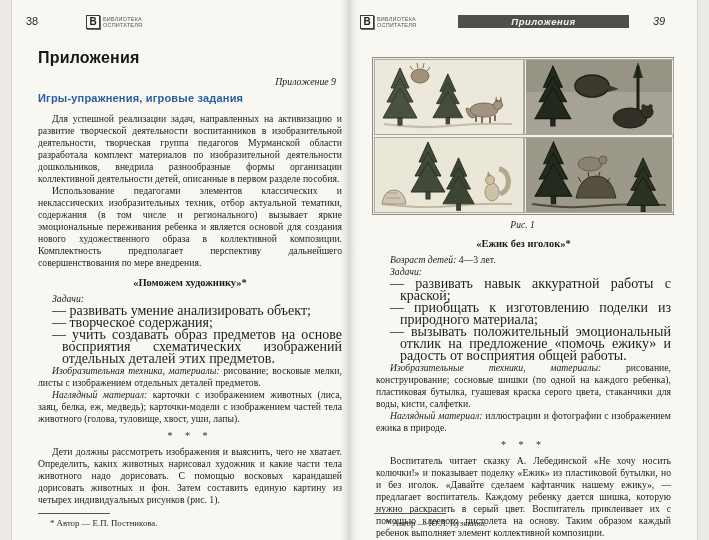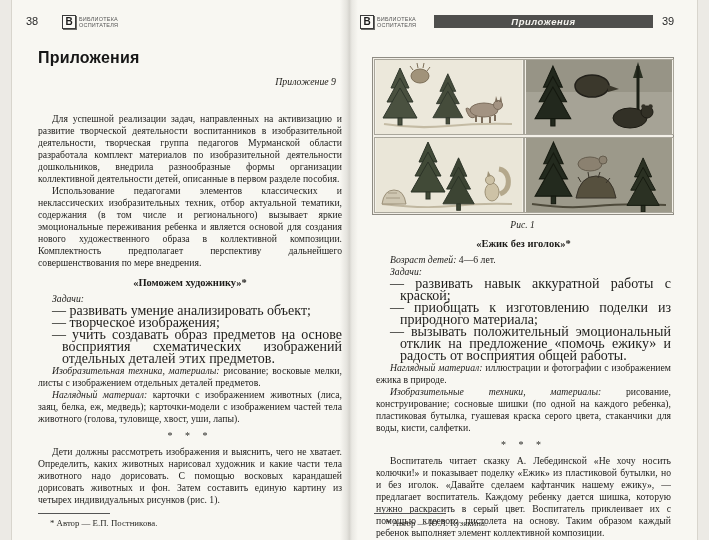--- a/index.html
+++ b/index.html
@@ -4,24 +4,24 @@
 <style>
   html,body{margin:0;padding:0;}
   .spread{position:relative;width:709px;height:540px;background:#eceae5;overflow:hidden;
           font-family:"Liberation Serif",serif;color:#1d1c1a;}
   .page{position:absolute;top:0;height:540px;background:#f8f7f2;}
   .page-left{left:12px;width:336px;box-shadow:-1px 0 0 #d8d5cd;}
   .page-right{left:348px;width:349px;box-shadow:1px 0 0 #d8d5cd;}
   .gutter{position:absolute;left:340px;top:0;width:18px;height:540px;z-index:5;
           background:linear-gradient(90deg,rgba(0,0,0,0) 0%,rgba(60,55,45,.10) 38%,rgba(60,55,45,.18) 52%,rgba(60,55,45,.08) 66%,rgba(0,0,0,0) 100%);}
   
-  .pageheader{display:flex;align-items:stretch;height:13px;margin-top:15px;}
+  .pageheader{display:flex;align-items:stretch;height:13px;margin-top:15px;gap:24px;}
   .pagenum{font-family:"Liberation Sans",sans-serif;font-size:11px;color:#2a2a2a;line-height:13px;}
   .page-left .pagenum{width:28px;padding-left:14px;}
-  .page-right .pagenum{width:30px;text-align:center;padding-right:14px;}
+  .page-right .pagenum{width:30px;text-align:left;padding-right:14px;font-style:italic;}
   .runbar{flex:1;background:#4f4f4d;color:#f3f2ee;text-align:center;
           font-family:"Liberation Sans",sans-serif;font-weight:bold;font-style:italic;
           font-size:9.5px;line-height:13px;letter-spacing:.5px;}
   .logo{display:flex;align-items:center;gap:3px;width:68px;}
   .page-left .logo{padding-left:8px;}
   .page-right .logo{padding-left:12px;padding-right:6px;}
   .logo-b{display:inline-block;width:12px;height:12px;border:1.5px solid #3a3a3a;background:#fbfaf6;
           font-family:"Liberation Sans",sans-serif;font-weight:bold;font-size:10px;line-height:12px;
           text-align:center;color:#1c1c1c;box-shadow:1px 1px 0 #6b6b68;}
   .logo-txt{font-family:"Liberation Sans",sans-serif;font-size:5.5px;line-height:6px;color:#555;
@@ -75,28 +75,28 @@
         <span class="logo-txt">
           <span>БИБЛИОТЕКА</span><br>
           <span>ОСПИТАТЕЛЯ</span>
         </span>
       </div>
     </div>
     <div class="content">
       <h1 class="section">Приложения</h1>
       <div class="appendix">Приложение 9</div>
       <h2 class="chapter">
-        <br>
+        <span>Игры-упражнения, игровые задания</span><br>
       </h2>
       <p class="body ind">Для успешной реализации задач, направленных на активизацию и развитие творческой деятельности воспитанников в изобразительной деятельности, творческая группа педагогов Мурманской области разработала комплект материалов по изобразительной деятельности дошкольников, внедрила разнообразные формы организации коллективной деятельности детей, описанные в первом разделе пособия.</p>
       <p class="body ind">Использование педагогами элементов классических и неклассических изобразительных техник, отбор актуальной тематики, содержания (в том числе и регионального) вызывает яркие эмоциональные переживания ребенка и является основой для создания нового художественного образа в коллективной композиции. Комплектность предполагает перспективу дальнейшего совершенствования по мере внедрения.</p>
       <div class="acttitle">«Поможем художнику»*</div>
       <p class="body ind"><span class="it">Задачи:</span></p>
       <div class="task">— развивать умение анализировать объект;</div>
-      <div class="task">— творческое изображения;</div>
+      <div class="task">— творческое содержания;</div>
       <div class="task">— учить создавать образ предметов на основе восприятия схематических изображений отдельных деталей этих предметов.</div>
       <p class="body ind"><span class="it">Изобразительная техника, материалы:</span><span> рисование; восковые мелки, листы с изображением отдельных деталей предметов.</span></p>
       <p class="body ind"><span class="it">Наглядный материал:</span><span> карточки с изображением животных (лиса, заяц, белка, еж, медведь); карточки-модели с изображением частей тела животного (голова, туловище, хвост, уши, лапы).</span></p>
       <div class="sep">* * *</div>
       <p class="body ind">Дети должны рассмотреть изображения и выяснить, чего не хватает. Определить, каких животных нарисовал художник и какие части тела животного надо дорисовать. С помощью восковых карандашей дорисовать животных и фон. Затем составить единую картину из четырех индивидуальных рисунков (рис. 1).</p>
     </div>
     <div class="footnote">
       <div class="fnrule"></div>
       <div class="fntext">* Автор — Е.П. Постникова.</div>
     </div>
@@ -201,27 +201,27 @@
             <path d="M50,60 q4,-22 20,-22 q16,0 20,22 z" fill="#56503e" stroke="#39342a" stroke-width="1"></path>
             <path d="M55,44 l-3,-5 M63,40 l-1,-6 M72,40 l2,-6 M80,45 l4,-5" stroke="#39342a" stroke-width="1" fill="none"></path>
           </g>
         </svg>
       </div>
       <figcaption class="figcap">Рис. 1</figcaption>
     </figure>
 
     <div class="content">
       <div class="acttitle">«Ежик без иголок»*</div>
-      <p class="body ind"><span class="it">Возраст детей:</span><span> 4—6 лет.</span></p>
+      <p class="body ind"><span class="it">Возраст детей:</span><span> 4—3 лет.</span></p>
       <p class="body ind"><span class="it">Задачи:</span></p>
       <div class="task">— развивать навык аккуратной работы с краской;</div>
       <div class="task">— приобщать к изготовлению поделки из природного материала;</div>
       <div class="task">— вызывать положительный эмоциональный отклик на предложение «помочь ежику» и радость от восприятия общей работы.</div>
+      <p class="body ind"><span class="it">Изобразительные техники, материалы:</span><span> рисование, конструирование; сосновые шишки (по одной на каждого ребенка), пластиковая бутылка, гуашевая краска серого цвета, стаканчики для воды, кисти, салфетки.</span></p>
       <p class="body ind"><span class="it">Наглядный материал:</span><span> иллюстрации и фотографии с изображением ежика в природе.</span></p>
-      <p class="body ind"><span class="it">Изобразительные техники, материалы:</span><span> рисование, конструирование; сосновые шишки (по одной на каждого ребенка), пластиковая бутылка, гуашевая краска серого цвета, стаканчики для воды, кисти, салфетки.</span></p>
       <div class="sep">* * *</div>
       <p class="body ind">Воспитатель читает сказку А. Лебединской «Не хочу носить колючки!» и показывает поделку «Ежик» из пластиковой бутылки, но и без иголок. «Давайте сделаем кафтанчик нашему ежику», — предлагает воспитатель. Каждому ребенку дается шишка, которую нужно раскрасить в серый цвет. Воспитатель приклеивает их с помощью клеевого пистолета на основу. Таким образом каждый ребенок выполняет элемент коллективной композиции.</p>
     </div>
     <div class="footnote" style="left:26px;right:26px;">
       <div class="fnrule"></div>
       <div class="fntext">* Автор — Ю.Л. Кузякина.</div>
     </div>
   </div>
 
   <div class="gutter"></div>

